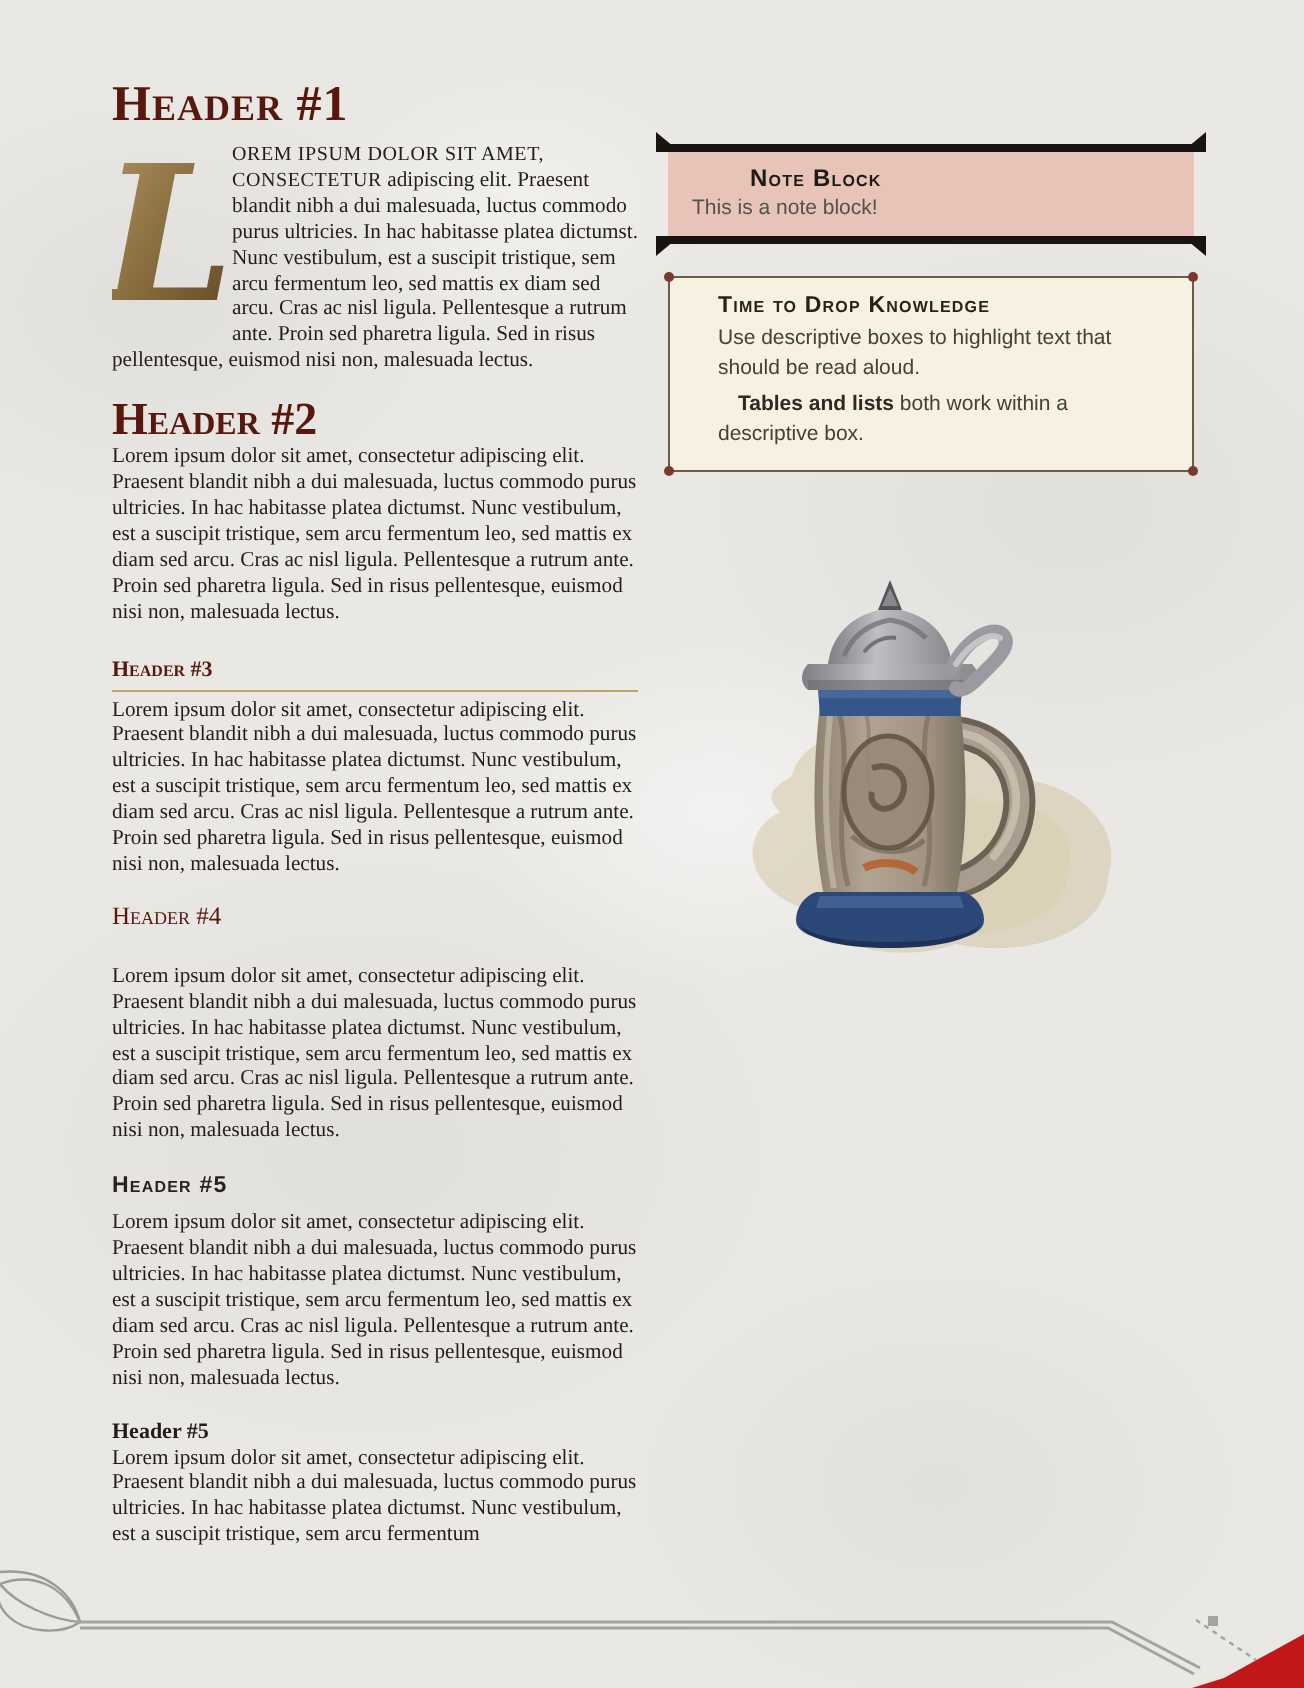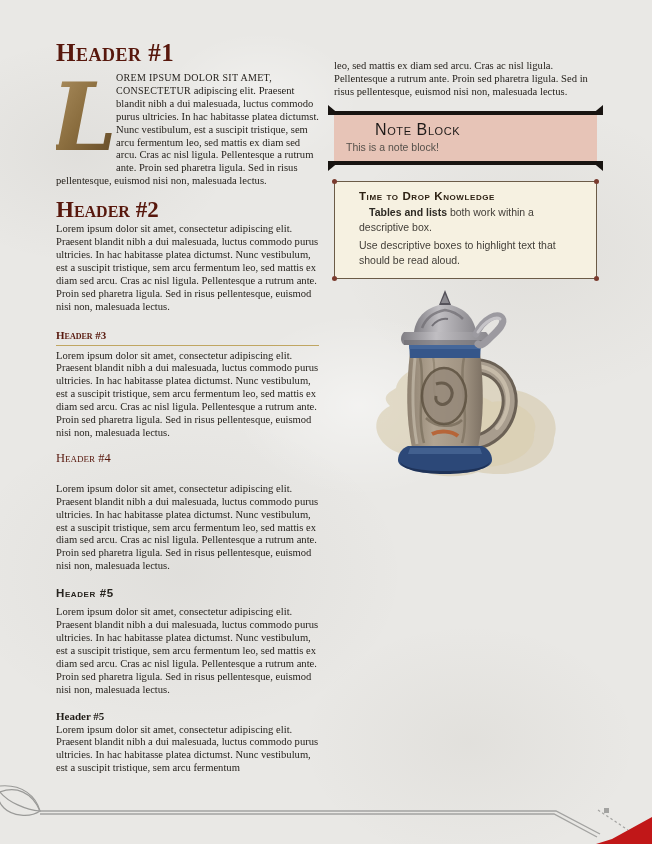--- a/index.html
+++ b/index.html
@@ -38,21 +38,21 @@
 
   
   .note { position:relative; margin-top:12px; background:#e7c4b7;
           border-top:4px solid #181411; border-bottom:4px solid #181411;
           padding:6px 12px 8px 12px; }
   .note .tri { position:absolute; width:0; height:0; }
   .note .tri.tl { top:-10px;  left:-6px;  border-bottom:10px solid #181411; border-right:12px solid transparent; }
   .note .tri.tr { top:-10px;  right:-6px; border-bottom:10px solid #181411; border-left:12px solid transparent; }
   .note .tri.bl { bottom:-10px; left:-6px;  border-top:10px solid #181411; border-right:12px solid transparent; }
   .note .tri.br { bottom:-10px; right:-6px; border-top:10px solid #181411; border-left:12px solid transparent; }
-  .note-title { font-family:"Liberation Sans", sans-serif; font-variant:small-caps; font-weight:400; font-size:16px; letter-spacing:0.6px; color:#1e1a18;padding-left:29px; }
+  .note-title { font-family:"Liberation Sans", sans-serif; font-variant:small-caps; font-weight:700; font-size:12px; letter-spacing:0.6px; color:#1e1a18;padding-left:29px; }
   .note-body  { font-family:Liberation Sans, sans-serif; font-size:10.5px; color:#55504a; margin-top:2px; }
 
   
   .descbox { position:relative; margin-top:16px; background:#f6f1e1; border:1px solid #6b5b47; padding:8px 10px 10px 24px; }
   .descbox .dot { position:absolute; width:5px; height:5px; border-radius:50%; background:#7a3b2e; }
   .descbox .dot.tl { top:-3px; left:-3px; }   .descbox .dot.tr { top:-3px; right:-3px; }
   .descbox .dot.bl { bottom:-3px; left:-3px; } .descbox .dot.br { bottom:-3px; right:-3px; }
   .desc-title { font-family:"Liberation Sans", sans-serif; font-variant:small-caps; font-weight:700; font-size:11.5px; letter-spacing:0.6px; color:#2d2113; }
   .desc-body  { font-family:"Liberation Sans", sans-serif; font-size:10.5px; line-height:15px; color:#44403a; margin-top:3px; }
   .desc-line2 { text-indent:10px; }
@@ -98,39 +98,38 @@
     <h5 class="hb">Header #5</h5>
     <p class="body-text">Lorem ipsum dolor sit amet, consectetur adipiscing elit. Praesent blandit nibh a dui malesuada, luctus commodo purus ultricies. In hac habitasse platea dictumst. Nunc vestibulum, est a suscipit tristique, sem arcu fermentum leo, sed mattis ex diam sed arcu. Cras ac nisl ligula. Pellentesque a rutrum ante. Proin sed pharetra ligula. Sed in risus pellentesque, euismod nisi non, malesuada lectus.</p>
 
     <h6 class="hb">Header #5</h6>
     <p class="body-text">Lorem ipsum dolor sit amet, consectetur adipiscing elit. Praesent blandit nibh a dui malesuada, luctus commodo purus ultricies. In hac habitasse platea dictumst. Nunc vestibulum, est a suscipit tristique, sem arcu fermentum</p>
 
   </div>
 
   <div class="col col-right">
 
-    <p class="body-text">leo, sed mattis ex diam sed arcu. Cras ac nisl ligula. Pellentesque a rutrum ante. Proin sed pharetra ligula. Sed in risus pellentesque, euismod nisi non, malesuada lectus.</p>
 
     <div class="note">
       <div class="tri tl"></div>
       <div class="tri tr"></div>
       <div class="tri bl"></div>
       <div class="tri br"></div>
       <div class="note-title">Note Block</div>
       <div class="note-body">This is a note block!</div>
     </div>
 
     <div class="descbox">
       <div class="dot tl"></div>
       <div class="dot tr"></div>
       <div class="dot bl"></div>
       <div class="dot br"></div>
       <div class="desc-title">Time to Drop Knowledge</div>
+      <div class="desc-body">Use descriptive boxes to highlight text that should be read aloud.</div>
       <div class="desc-body desc-line2"><span class="desc-bold">Tables and lists</span><span> both work within a descriptive box.</span></div>
-      <div class="desc-body">Use descriptive boxes to highlight text that should be read aloud.</div>
     </div>
 
   </div>
 
   <div class="stein-fig">
     <svg width="218" height="198" viewBox="0 0 218 198">
       <defs>
         <linearGradient id="bodygrad" x1="0" y1="0" x2="1" y2="0">
           <stop offset="0" stop-color="#8e8170"></stop>
             <stop offset="0.35" stop-color="#b1a492"></stop>

